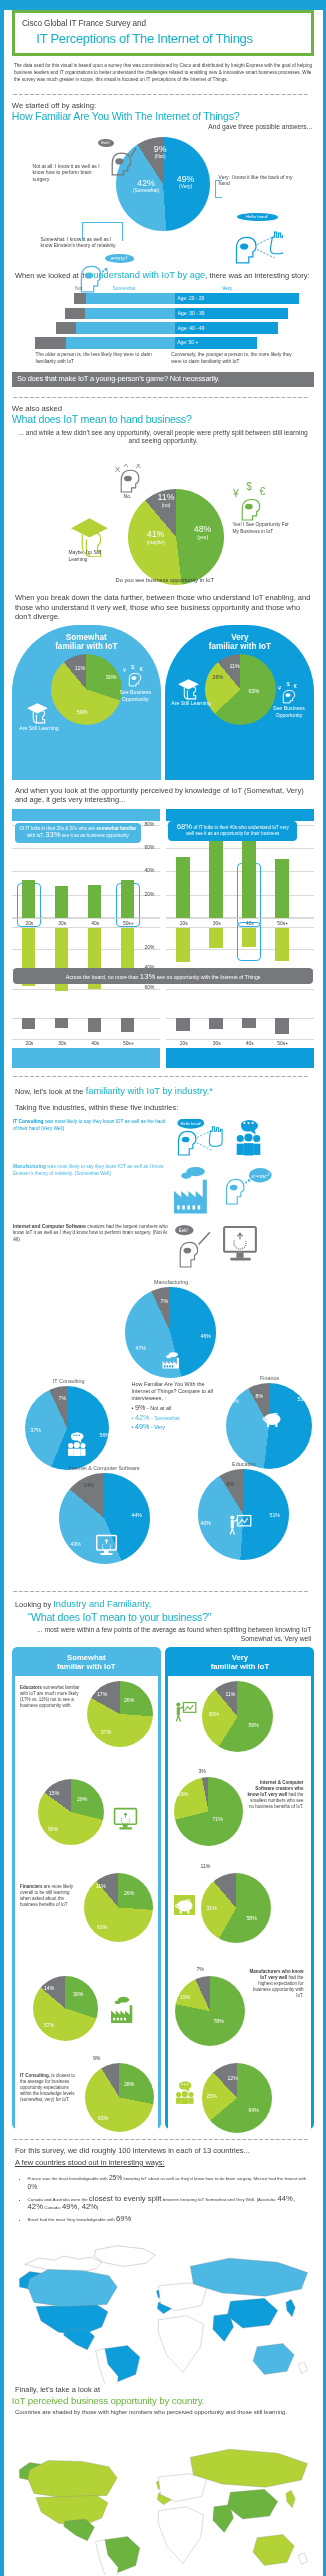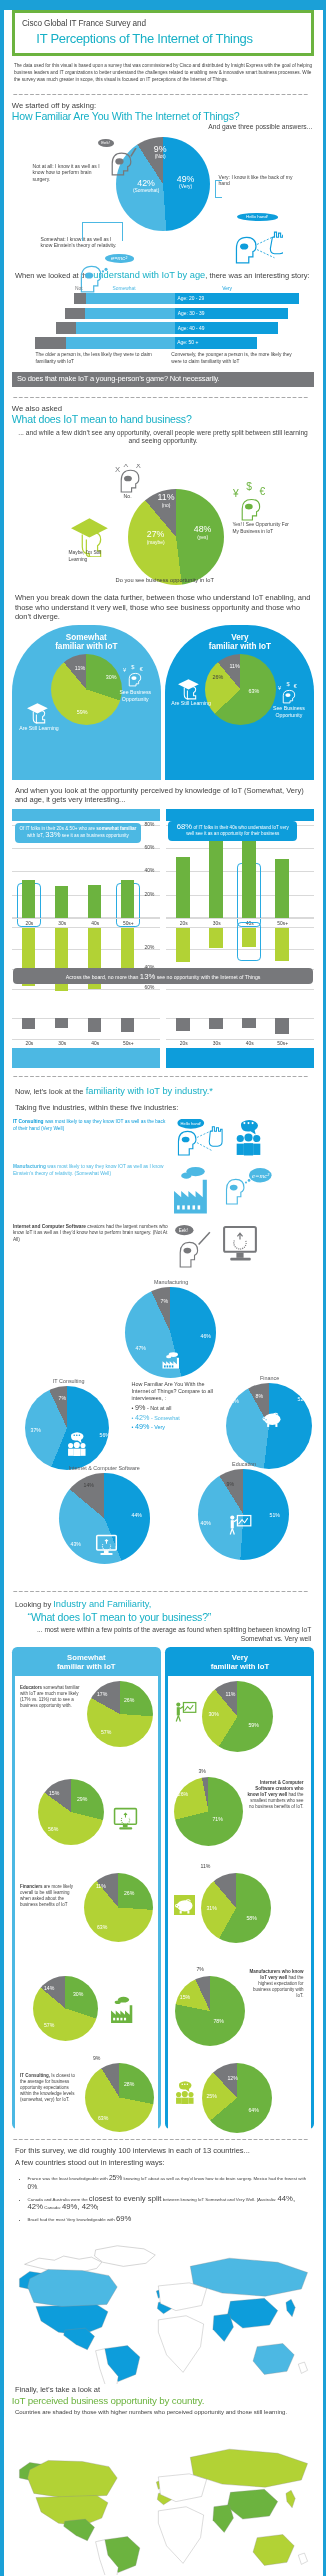--- a/index.html
+++ b/index.html
@@ -292,21 +292,21 @@
     <div class="pie2"></div>
     <div class="pie-lbl" style="left:148px;top:44px;width:29px;">
       <span class="big">11%</span>
       <span class="sm">(no)</span>
     </div>
     <div class="pie-lbl" style="left:184px;top:76px;width:30px;">
       <span class="big">48%</span>
       <span class="sm">(yes)</span>
     </div>
     <div class="pie-lbl" style="left:134px;top:81px;width:36px;">
-      <span class="big">27%</span>
+      <span class="big">41%</span>
       <span class="sm">(maybe)</span>
     </div>
     <svg width="29" height="29" style="position:absolute;left:111px;top:14.4px;" viewBox="0 0 56 56">
       <path d="M12 54 V32 Q12 12 30 12 Q46 12 46 28 Q46 36 40 38 L40 46 L32 46 L32 54 Z" fill="none" stroke="#77787b" stroke-width="2.2"></path>
       <ellipse cx="25" cy="28" rx="7.5" ry="5.5" fill="#77787b"></ellipse>
       <text x="0" y="16" font-size="15" fill="#77787b" font-family="Liberation Sans, sans-serif">X</text>
       <text x="16" y="6" font-size="15" fill="#77787b" font-family="Liberation Sans, sans-serif">X</text>
       <text x="40" y="8" font-size="15" fill="#77787b" font-family="Liberation Sans, sans-serif">X</text>
     </svg>
     <div class="pie2label" style="left:120px;top:44px;">No.</div>
@@ -818,21 +818,21 @@
         <div class="gl" style="left:80px;top:431px;">64%</div>
         <div class="gl" style="left:38px;top:417px;">25%</div>
         <div class="gl" style="left:59px;top:399px;">12%</div>
       </div>
     </div>
   </div>
 
   <div class="squig">~~~~~~~~~~~~~~~~~~~~~~~~~~~~~~~~~~~~~~~~~~~~~~~~~~~~~</div>
 
   <div class="para" style="margin-top:3.1px;">For this survey, we did roughly 100 interviews in each of 13 countries...</div>
-  <div class="para" style="margin-top:2.1px;">A few countries stood out in interesting ways:</div>
+  <div class="para" style="margin-top:2.1px;text-decoration:underline;">A few countries stood out in interesting ways:</div>
 
   <ul class="bullets" style="margin-top:7.2px;">
     <li>
       <span>France was the least knowledgeable with </span><span class="big">25%</span><span> knowing IoT about as well as they’d know how to do brain surgery.  Mexico had the fewest with </span><span class="big">0%</span><span>.</span>
     </li>
     <li>
       <span>Canada and Australia were the </span><span class="xl">closest to evenly split</span><span> between knowing IoT Somewhat and Very Well. [Australia: </span><span class="xl">44%, 42%</span><span> Canada: </span><span class="xl">49%, 42%</span><span>]</span>
     </li>
     <li>
       <span>Brazil had the most Very knowledgeable with </span><span class="xl">69%</span>

